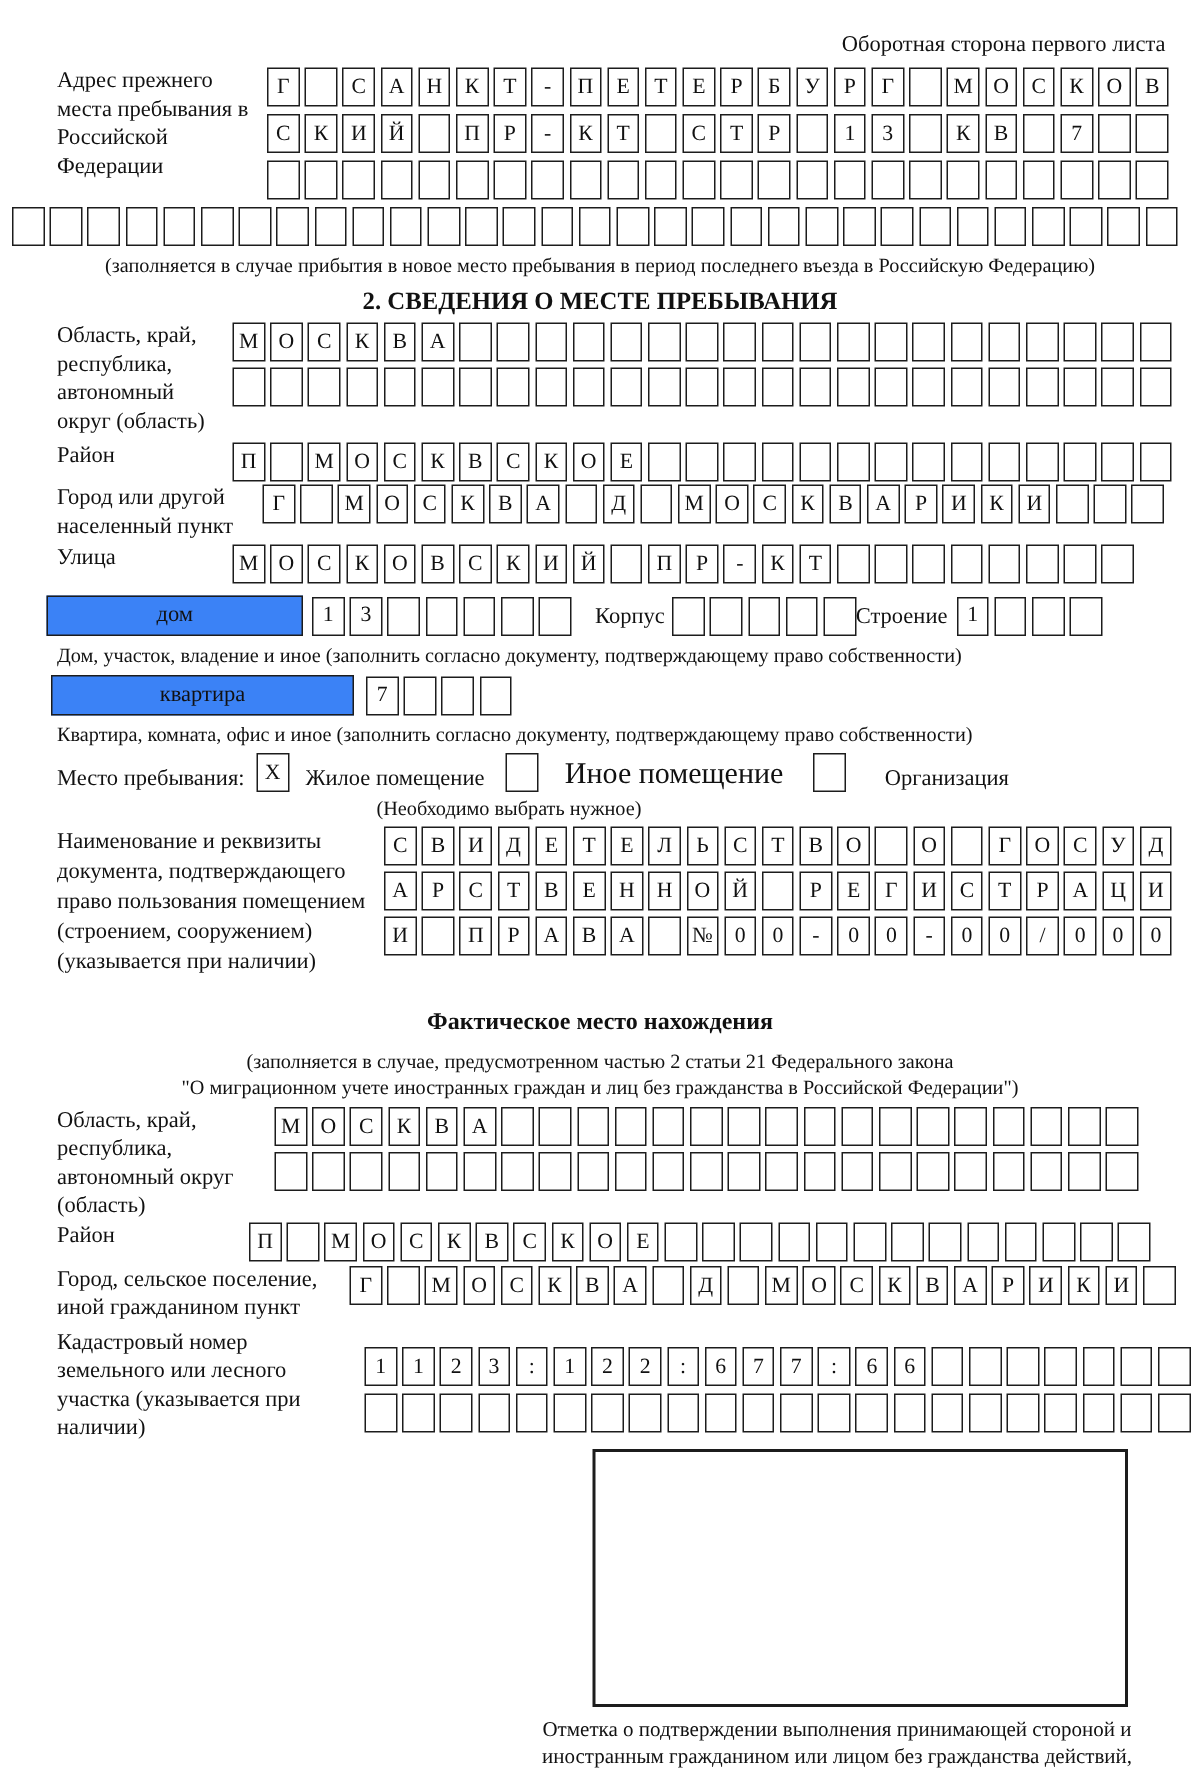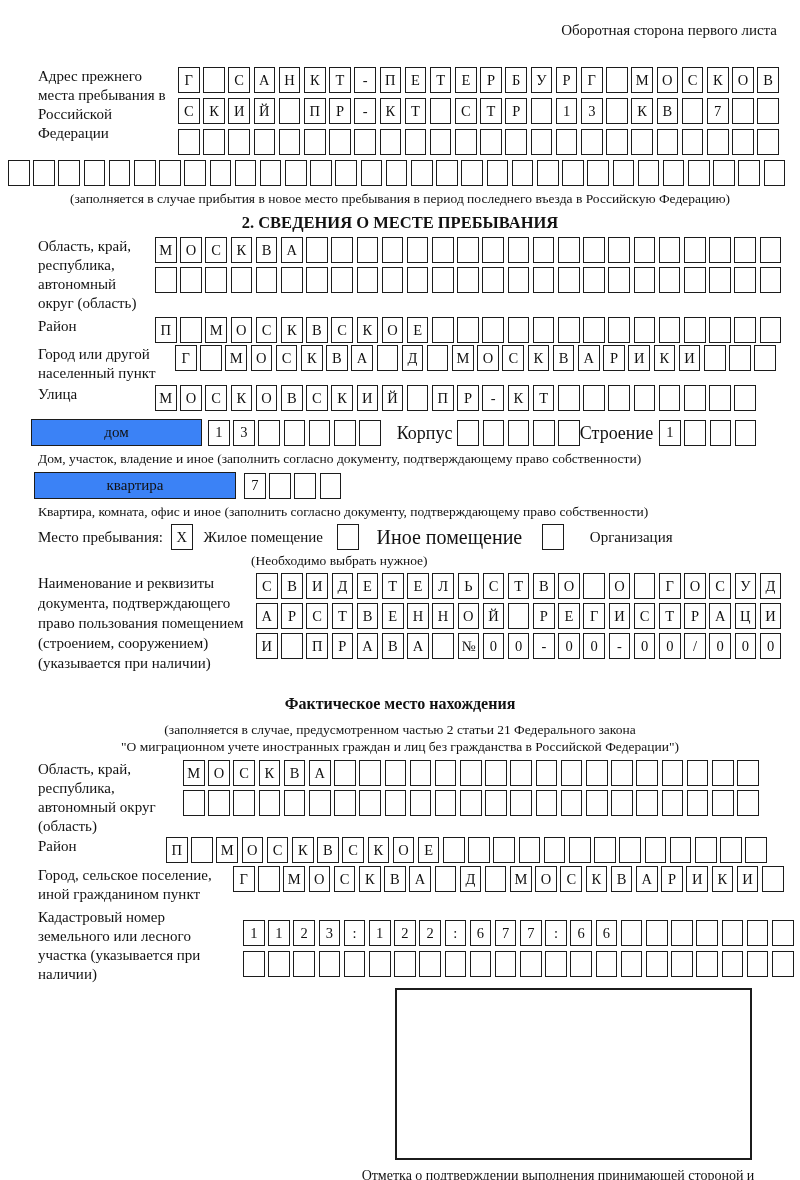--- a/index.html
+++ b/index.html
@@ -32,31 +32,31 @@
   .w-f-gorod { width:225px; }
   .w-kad     { width:225px; }
 
   .caption { font-size:13.5px; text-align:center; line-height:17px; }
   .sec-title { font-weight:bold; font-size:16.5px; text-align:center; }
 
   .widebox {
     height:27px; border:1.6px solid #1c1c1c; background:#3b82f6;
     display:flex; align-items:center; justify-content:center; font-size:15px;
   }
-  .inline-lbl { font-size:18px; line-height:26px; }
+  .inline-lbl { font-size:15px; line-height:26px; }
 
   .mesto-row { display:flex; align-items:center; margin-top:4px; }
   .stamp-box { border:2px solid #1c1c1c; background:#fff; }
 </style>
 </head>
 <body>
 
 <div class="hdr-note">Оборотная сторона первого листа</div>
 
-<div class="field" style="margin-top:28px;">
+<div class="field" style="margin-top:6px;">
   <div class="flabel w-addr">Адрес прежнего места пребывания в Российской Федерации</div>
   <div class="rowstack">
     <div class="cellrow">
         <div class="cell">Г</div>
         <div class="cell"></div>
         <div class="cell">С</div>
         <div class="cell">А</div>
         <div class="cell">Н</div>
         <div class="cell">К</div>
         <div class="cell">Т</div>
@@ -353,21 +353,21 @@
   <div class="widebox" style="width:202px;">квартира</div>
   <div class="cellrow" style="margin-left:8px;">
       <div class="cell">7</div>
       <div class="cell"></div>
       <div class="cell"></div>
       <div class="cell"></div>
     </div>
 </div>
 <div class="caption" style="text-align:left; margin-top:4px; padding-left:30px;">Квартира, комната, офис и иное (заполнить согласно документу, подтверждающему право собственности)</div>
 
-<div class="mesto-row" style="padding-left:30px;">
+<div class="mesto-row" style="padding-left:30px;align-items:flex-end;">
   <span style="font-size:15px;">Место пребывания:</span>
   <span class="cell" style="margin-left:8px;">X</span>
   <span style="font-size:15px; margin-left:11px;">Жилое помещение</span>
   <span class="cell" style="margin-left:14px;"></span>
   <span style="font-size:20px; margin-left:18px;">Иное помещение</span>
   <span class="cell" style="margin-left:20px;"></span>
   <span style="font-size:15px; margin-left:26px;">Организация</span>
 </div>
 <div class="caption" style="text-align:left; margin-left:243px; margin-top:2px;">(Необходимо выбрать нужное)</div>
 

